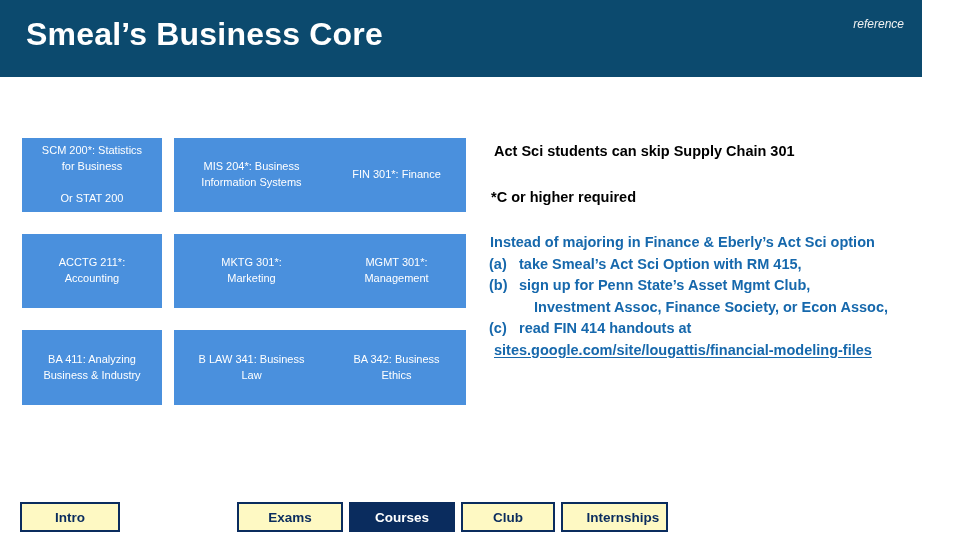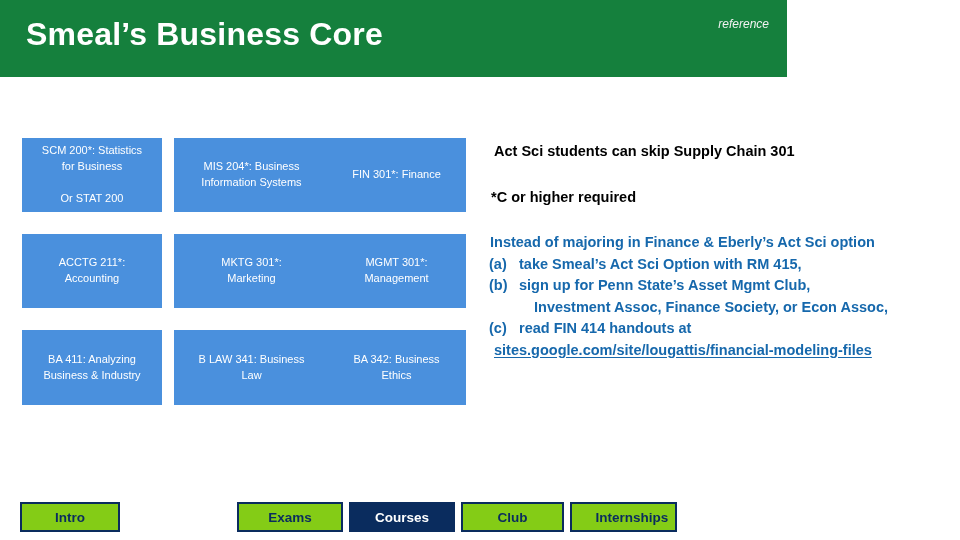--- a/index.html
+++ b/index.html
@@ -13,23 +13,23 @@
     font-family: "Liberation Sans", sans-serif;
     overflow: hidden;
     position: relative;
   }
 
   
   #header-band {
     position: absolute;
     left: 0;
     top: 0;
-    width: 787px;
+    width: 922px;
     height: 77px;
-    background: #15803d;
+    background: #0c4a6e;
   }
   #page-title {
     position: absolute;
     left: 26px;
     top: 16px;
     font-size: 32px;
     font-weight: 600;
     color: #ffffff;
     letter-spacing: 0.2px;
     white-space: nowrap;
@@ -128,39 +128,39 @@
   #bottom-nav {
     position: absolute;
     left: 20px;
     top: 502px;
     display: flex;
     gap: 6px;
   }
   .nav-button {
     height: 30px;
     border: 2px solid #0a2c5e;
-    background: #84cc16;
+    background: #fef9c3;
     color: #0a2c5e;
     font-size: 13.5px;
     font-weight: bold;
     display: flex;
     align-items: center;
     justify-content: center;
     box-sizing: border-box;
     cursor: pointer;
   }
   .nav-button.active {
     background: #0a2c5e;
     color: #ffffff;
   }
   .nav-w-intro      { width: 100px; }
   .nav-w-career     { width: 105px; margin-top: 39px; }
   .nav-w-courses    { width: 106px; }
   .nav-w-exams      { width: 106px; }
-  .nav-w-club       { width: 103px; }
+  .nav-w-club       { width: 94px; }
   .nav-w-internships{ width: 107px; padding-left: 17px; }
 </style>
 </head>
 <body>
 
 <div id="header-band">
   <div id="page-title">Smeal’s Business Core</div>
   <div id="reference-label">reference</div>
 </div>
 

